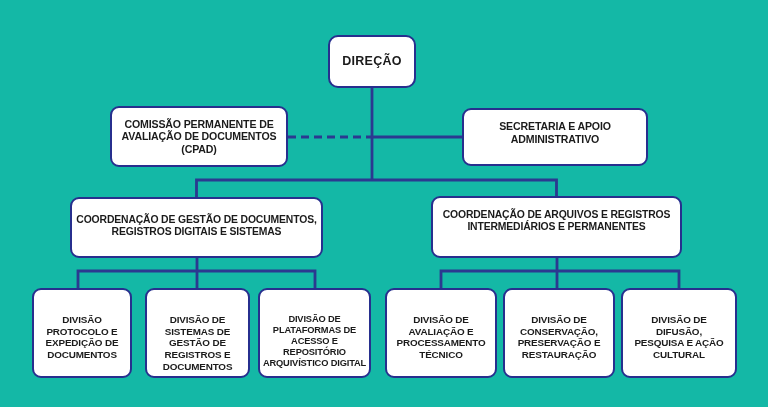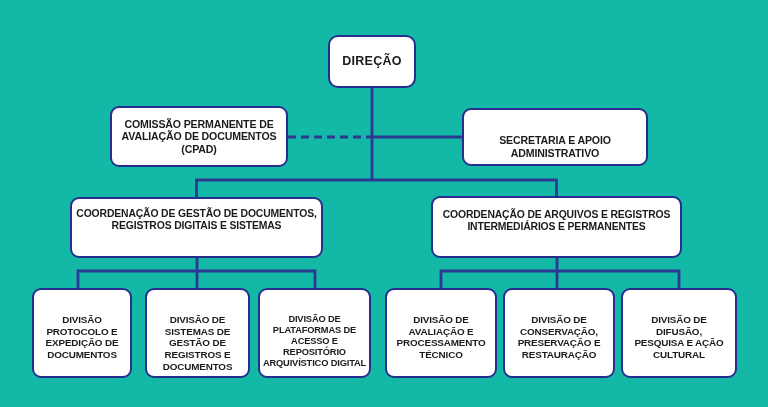--- a/index.html
+++ b/index.html
@@ -41,24 +41,24 @@
     line-height: 1.18;
     letter-spacing: -0.15px;
   }
   
   .n-direcao        { left: 328px; top: 35px;  width: 88px;  height: 53px;  align-items: center; border-radius: 10px; }
   .n-direcao .label { font-size: 12.5px; letter-spacing: 0.3px; }
 
   .n-cpad           { left: 110px; top: 106px; width: 178px; height: 61px; align-items: center; }
   .n-cpad .label    { font-size: 10.6px; }
 
-  .n-secretaria        { left: 462px; top: 108px; width: 186px; height: 58px; padding-top: 24px; }
+  .n-secretaria        { left: 462px; top: 108px; width: 186px; height: 58px; padding-top: 10px; }
   .n-secretaria .label { font-size: 10.6px; }
 
-  .n-coord-gestao        { left: 70px;  top: 197px; width: 253px; height: 61px; padding-top: 9px; }
+  .n-coord-gestao        { left: 70px;  top: 197px; width: 253px; height: 61px; padding-top: 15px; }
   .n-coord-gestao .label { font-size: 10.4px; }
 
   .n-coord-arquivos        { left: 431px; top: 196px; width: 251px; height: 62px; padding-top: 11px; }
   .n-coord-arquivos .label { font-size: 10.4px; }
 
   .division { top: 288px; height: 90px; padding-top: 24px; }
   .division .label { font-size: 9.9px; }
 
   .n-div-protocolo   { left: 32px;  width: 100px; }
   .n-div-sistemas    { left: 145px; width: 105px; }

